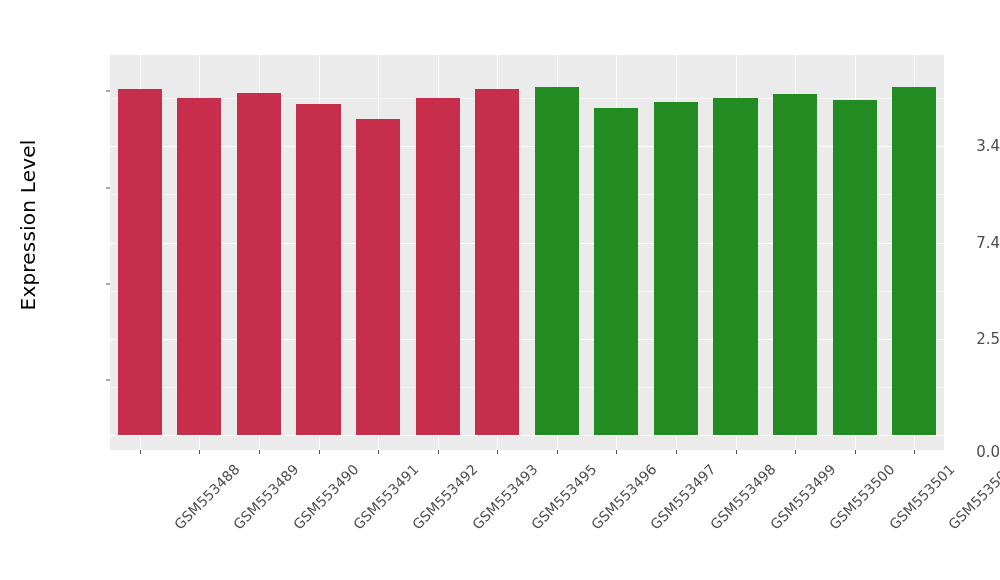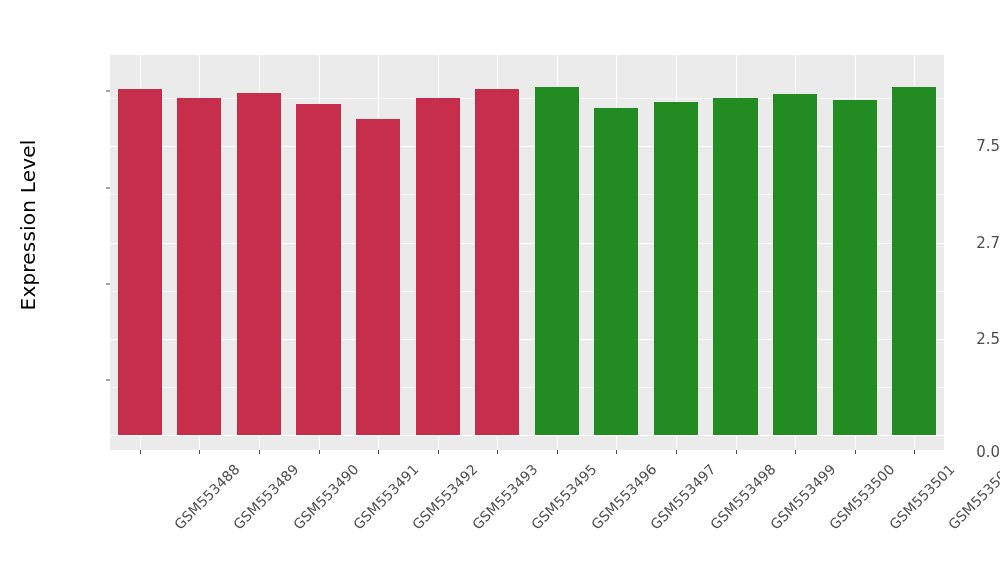--- a/index.html
+++ b/index.html
@@ -209,15 +209,15 @@
       <div class="x-tick-label" style="left: 512.357px;">GSM553497</div>
       <div class="x-tick-label" style="left: 571.929px;">GSM553498</div>
       <div class="x-tick-label" style="left: 631.5px;">GSM553499</div>
       <div class="x-tick-label" style="left: 691.071px;">GSM553500</div>
       <div class="x-tick-label" style="left: 750.643px;">GSM553501</div>
       <div class="x-tick-label" style="left: 810.214px;">GSM553502</div>
     </div>
 
 <div class="y-tick-label" style="top: 452px;">0.0</div>
     <div class="y-tick-label" style="top: 338.797px; text-align: right;">2.5</div>
-    <div class="y-tick-label" style="top: 242.595px;">2.7</div>
-    <div class="y-tick-label" style="top: 146.392px;">7.5</div>
+    <div class="y-tick-label" style="top: 242.595px;">7.4</div>
+    <div class="y-tick-label" style="top: 146.392px;">3.4</div>
   </div>
 
 </body></html>

